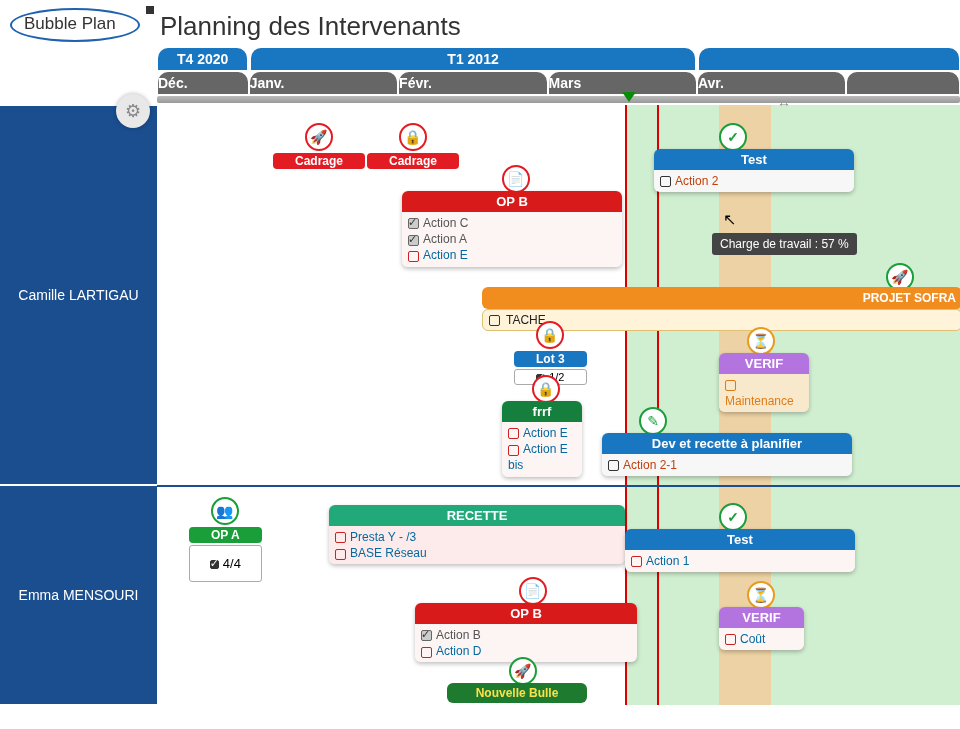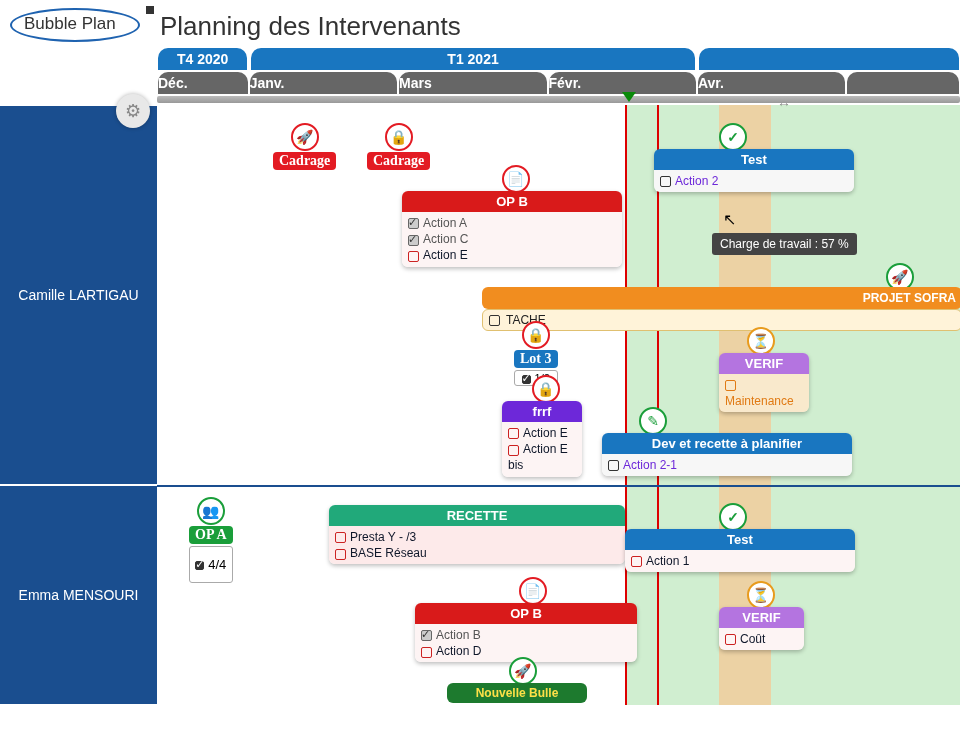--- a/index.html
+++ b/index.html
@@ -29,35 +29,35 @@
 
 .canvas { position: absolute; left: 157px; top: 0; right: 0; height: 600px; }
 .row-sep { position: absolute; left: 0; right: -50px; height: 2px; background: #1a4e8f; }
 
 .shade { position: absolute; top: 0; height: 600px; background: rgba(170, 224, 170, .55); z-index: 0; }
 .shade-orange { position: absolute; top: 0; height: 600px; background: rgba(245, 200, 150, .75); z-index: 0; }
 .vline { position: absolute; top: 0; height: 600px; width: 2px; background: #d00; z-index: 0; }
 
 .ticker { position: absolute; z-index: 2; }
 .tick-icon { width: 28px; height: 28px; border-radius: 50%; background: #fff; border: 2px solid; display: flex; align-items: center; justify-content: center; margin: 0 auto; font-size: 14px; }
-.tick-label { font-size: 14px; font-weight: 700; color: #fff; padding: 1px 6px; border-radius: 4px; margin-top: -2px; display: inline-block; font-family: Liberation Serif, serif; }
+.tick-label { font-size: 12px; font-weight: 700; color: #fff; padding: 1px 22px; border-radius: 4px; margin-top: -2px; display: inline-block; }
 
 .card { position: absolute; z-index: 2; border-radius: 6px; overflow: hidden; box-shadow: 0 2px 4px rgba(0,0,0,.25); }
 .card-head { font-size: 13px; font-weight: 700; color: #fff; text-align: center; padding: 3px 6px; }
 .card-body { background: #fdf4f4; padding: 3px 6px; font-size: 12px; line-height: 1.35; }
 .card-body.bg-white { background: #f7f7f7; }
 .cb { display: inline-block; width: 11px; height: 11px; border: 1.5px solid #c22; margin-right: 4px; vertical-align: middle; border-radius: 2px; }
 .cb.checked { border-color: #666; background: #ccc; position: relative; }
 .cb.checked::after { content: "✓"; position: absolute; left: -1px; top: -4px; font-size: 11px; color: #333; }
 .cb.black { border-color: #333; }
 .cb.black.checked { background: #333; }
 .cb.black.checked::after { color: #fff; }
-.item-red { color: #0f172a; }
+.item-red { color: #0369a1; }
 .item-gray { color: #555; }
-.item-black { color: #6d28d9; }
+.item-black { color: #c2410c; }
 .item-orange { color: #e07a14; }
 
 .bar { position: absolute; height: 22px; border-radius: 6px; z-index: 2; display: flex; align-items: center; font-size: 12px; padding: 0 6px; font-weight: 700; }
 
 .tooltip { position: absolute; background: #444; color: #fff; font-size: 12px; padding: 4px 8px; border-radius: 3px; z-index: 10; white-space: nowrap; }
 .cursor { position: absolute; z-index: 11; font-size: 16px; color: #000; }
 </style>
 </head>
 <body>
 
@@ -66,28 +66,28 @@
     <div class="logo-ellipse"></div>
     <div class="logo-text">Bubble Plan</div>
     <div class="logo-dot"></div>
   </div>
   <div class="page-title">Planning des Intervenants</div>
 </div>
 
 <div class="timeline-wrap">
   <div class="quarter-row">
     <div class="quarter" style="width:90px">T4 2020</div>
-    <div class="quarter" style="width:446px">T1 2021</div>
+    <div class="quarter" style="width:446px">T1 2012</div>
     <div class="quarter" style="width:262px"></div>
   </div>
   <div class="month-row">
     <div class="month" style="width:90px">Déc.</div>
     <div class="month" style="width:148px">Janv.</div>
+    <div class="month" style="width:148px">Févr.</div>
     <div class="month" style="width:148px">Mars</div>
-    <div class="month" style="width:148px">Févr.</div>
     <div class="month" style="width:148px">Avr.</div>
     <div class="month" style="width:112px"></div>
   </div>
   <div class="ruler">
     <div class="triangle" style="left:465px"></div>
     <div class="drag-handle" style="left:620px">↔</div>
   </div>
 </div>
 
 <div class="gear-btn">
@@ -127,22 +127,22 @@
         <div class="item-black"><span class="cb black"></span><span>Action 2</span></div>
       </div>
     </div>
 
     <div class="ticker" style="left:345px;top:60px;text-align:center">
       <div class="tick-icon" style="border-color:#e31b23">📄</div>
     </div>
     <div class="card" style="left:245px;top:86px;width:220px">
       <div class="card-head" style="background:#d91a1a">OP B</div>
       <div class="card-body">
+        <div class="item-gray"><span class="cb checked"></span><span>Action C</span></div>
         <div class="item-gray"><span class="cb checked"></span><span>Action A</span></div>
-        <div class="item-gray"><span class="cb checked"></span><span>Action C</span></div>
         <div class="item-red"><span class="cb"></span><span>Action E</span></div>
       </div>
     </div>
 
     <div class="cursor" style="left:566px;top:105px">↖</div>
     <div class="tooltip" style="left:555px;top:128px">Charge de travail : 57 %</div>
 
     <div class="ticker" style="left:729px;top:158px;text-align:center">
       <div class="tick-icon" style="border-color:#1a9e3a">🚀</div>
     </div>
@@ -165,21 +165,21 @@
       <div class="card-head" style="background:#b474e0">VERIF</div>
       <div class="card-body" style="background:#f9e9cc">
         <div class="item-orange"><span class="cb" style="border-color:#e07a14"></span><span>Maintenance</span></div>
       </div>
     </div>
 
     <div class="ticker" style="left:375px;top:270px;text-align:center">
       <div class="tick-icon" style="border-color:#e31b23">🔒</div>
     </div>
     <div class="card" style="left:345px;top:296px;width:80px">
-      <div class="card-head" style="background:#6d28d9">frrf</div>
+      <div class="card-head" style="background:#15803d">frrf</div>
       <div class="card-body">
         <div class="item-red"><span class="cb"></span><span>Action E</span></div>
         <div class="item-red"><span class="cb"></span><span>Action E bis</span></div>
       </div>
     </div>
 
     <div class="ticker" style="left:482px;top:302px;text-align:center">
       <div class="tick-icon" style="border-color:#1a9e3a;color:#1a9e3a">✎</div>
     </div>
     <div class="card" style="left:445px;top:328px;width:250px">

